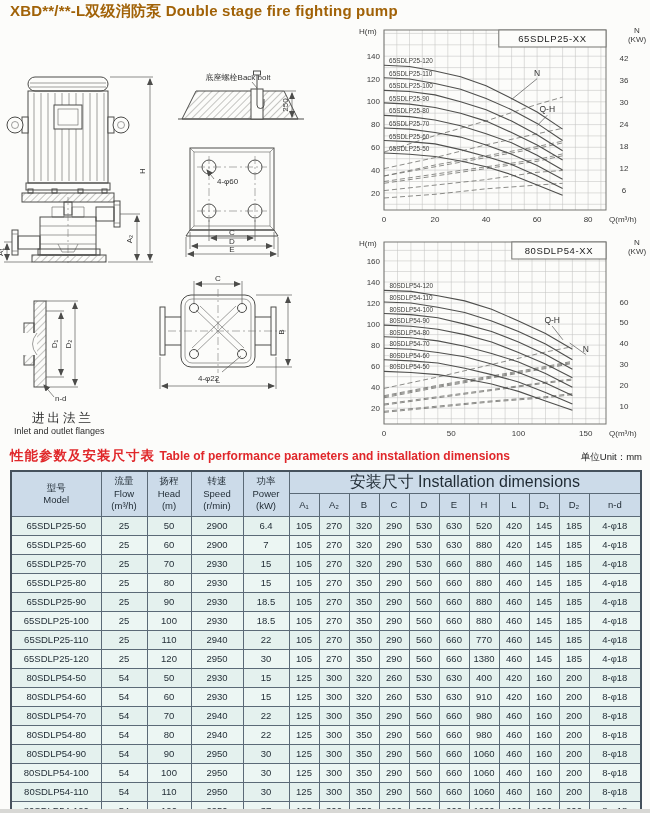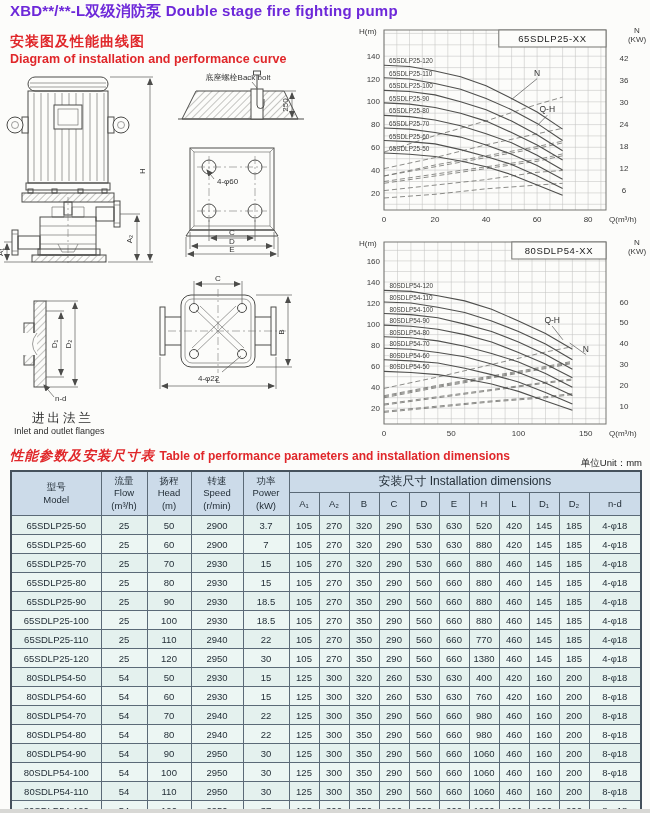--- a/index.html
+++ b/index.html
@@ -1,37 +1,37 @@
 <!DOCTYPE html>
 <html><head>
 <meta charset="utf-8">
 <style>
   html,body{margin:0;padding:0;background:#e9e9e7;}
   .page{position:relative;width:650px;height:813px;background:#fcfcfa;overflow:hidden;
         font-family:"Liberation Sans","DejaVu Sans",sans-serif;color:#1b1b1b;}
   .page::after{content:"";position:absolute;left:0;right:0;bottom:0;height:4px;background:#d8d8d5;}
-  .doc-title{position:absolute;left:10px;top:2px;font-size:15px;font-weight:bold;color:#6d28d9;letter-spacing:.2px;white-space:nowrap;}
+  .doc-title{position:absolute;left:10px;top:2px;font-size:15px;font-weight:bold;color:#a16207;letter-spacing:.2px;white-space:nowrap;}
   .sec-head{color:#e0272a;}
   .sec1{position:absolute;left:10px;top:33px;}
   .sec1 .cn{font-size:14px;font-weight:bold;letter-spacing:1px;}
   .sec1 .en{font-size:12.5px;font-weight:bold;margin-top:1px;}
   .sec2{position:absolute;left:10px;top:446px;width:632px;white-space:nowrap;}
-  .sec2 .cn{font-size:13.5px;font-weight:bold;letter-spacing:1px;font-style:italic;}
+  .sec2 .cn{font-size:13.5px;font-weight:bold;letter-spacing:1px;}
   .sec2 .en{font-size:12px;font-weight:bold;}
-  .sec2 .unit{float:right;color:#222;font-size:9.5px;font-weight:normal;margin-top:11px;}
+  .sec2 .unit{float:right;color:#222;font-size:9.5px;font-weight:normal;margin-top:5px;}
   .diagram{position:absolute;left:0;top:55px;}
   .chart{position:absolute;left:358px;}
   #chart1{top:24px;}
   #chart2{top:236px;}
   .ptable{position:absolute;left:10px;top:470px;width:630px;border-collapse:collapse;table-layout:fixed;
           font-size:9.5px;color:#1f2a33;}
   .ptable th,.ptable td{border:1px solid #5b6a77;text-align:center;padding:0;overflow:hidden;}
   .ptable{border:2px solid #46525d;}
   .ptable thead th{background:#ccdbe9;font-weight:normal;font-size:9.5px;line-height:1.3;}
-  .ptable thead th.ih{height:20px;font-size:12px;}
+  .ptable thead th.ih{height:20px;font-size:16px;}
   .ptable thead th.dh{height:22px;}
   .ptable tbody td{background:#e4f1ee;height:18px;}
   .ptable tbody tr:nth-child(even) td{background:#ecf6f3;}
   
   .grid{stroke:#c4c4c2;stroke-width:.55;}
   .frame{fill:none;stroke:#767672;stroke-width:1;}
   .tk{font-size:8px;fill:#3a3a3a;}
   .cv{fill:none;stroke:#4f4f4d;stroke-width:1.1;}
   .pw{fill:none;stroke:#6e6e6b;stroke-width:.8;stroke-dasharray:5 3;}
   .cl{font-size:6.4px;fill:#3c3c3a;}
@@ -50,24 +50,20 @@
   .dcap{font-size:12.5px;fill:#2e2e2e;letter-spacing:3px;}
   .dcap2{font-size:9px;fill:#2e2e2e;}
 </style>
 </head>
 <body>
 
 <div class="page">
 
   <div class="doc-title">XBD**/**-L双级消防泵 Double stage fire fighting pump</div>
 
-  <div class="sec-head sec1">
-    <div class="cn">安装图及性能曲线图</div>
-    <div class="en">Diagram of installation and performance curve</div>
-  </div>
 
   <svg class="diagram" viewBox="0 0 360 390" width="360" height="390">
     <defs>
       <pattern id="ht" width="5" height="5" patternUnits="userSpaceOnUse" patternTransform="rotate(45)">
         <line x1="0" y1="0" x2="0" y2="5" stroke="#8d8d8a" stroke-width="1"></line>
       </pattern>
       <marker id="ar" markerWidth="7" markerHeight="6" refX="6" refY="3" orient="auto" markerUnits="userSpaceOnUse">
         <path d="M0,0 L7,3 L0,6 Z" fill="#4c4c4a"></path>
       </marker>
       <marker id="arb" markerWidth="7" markerHeight="6" refX="1" refY="3" orient="auto" markerUnits="userSpaceOnUse">
@@ -455,21 +451,21 @@
           <th class="dh">D₂</th>
           <th class="dh">n-d</th>
         </tr>
       </thead>
       <tbody>
         <tr>
           <td>65SDLP25-50</td>
           <td>25</td>
           <td>50</td>
           <td>2900</td>
-          <td>3.7</td>
+          <td>6.4</td>
           <td>105</td>
           <td>270</td>
           <td>320</td>
           <td>290</td>
           <td>530</td>
           <td>630</td>
           <td>520</td>
           <td>420</td>
           <td>145</td>
           <td>185</td>
@@ -624,21 +620,21 @@
           <td>54</td>
           <td>60</td>
           <td>2930</td>
           <td>15</td>
           <td>125</td>
           <td>300</td>
           <td>320</td>
           <td>260</td>
           <td>530</td>
           <td>630</td>
-          <td>760</td>
+          <td>910</td>
           <td>420</td>
           <td>160</td>
           <td>200</td>
           <td>8-φ18</td>
         </tr>
         <tr>
           <td>80SDLP54-70</td>
           <td>54</td>
           <td>70</td>
           <td>2940</td>

